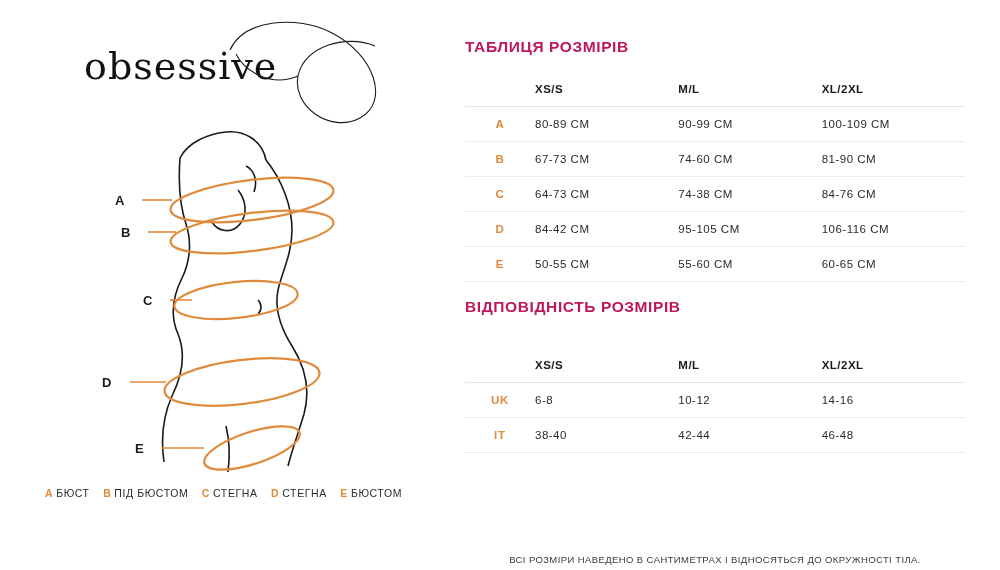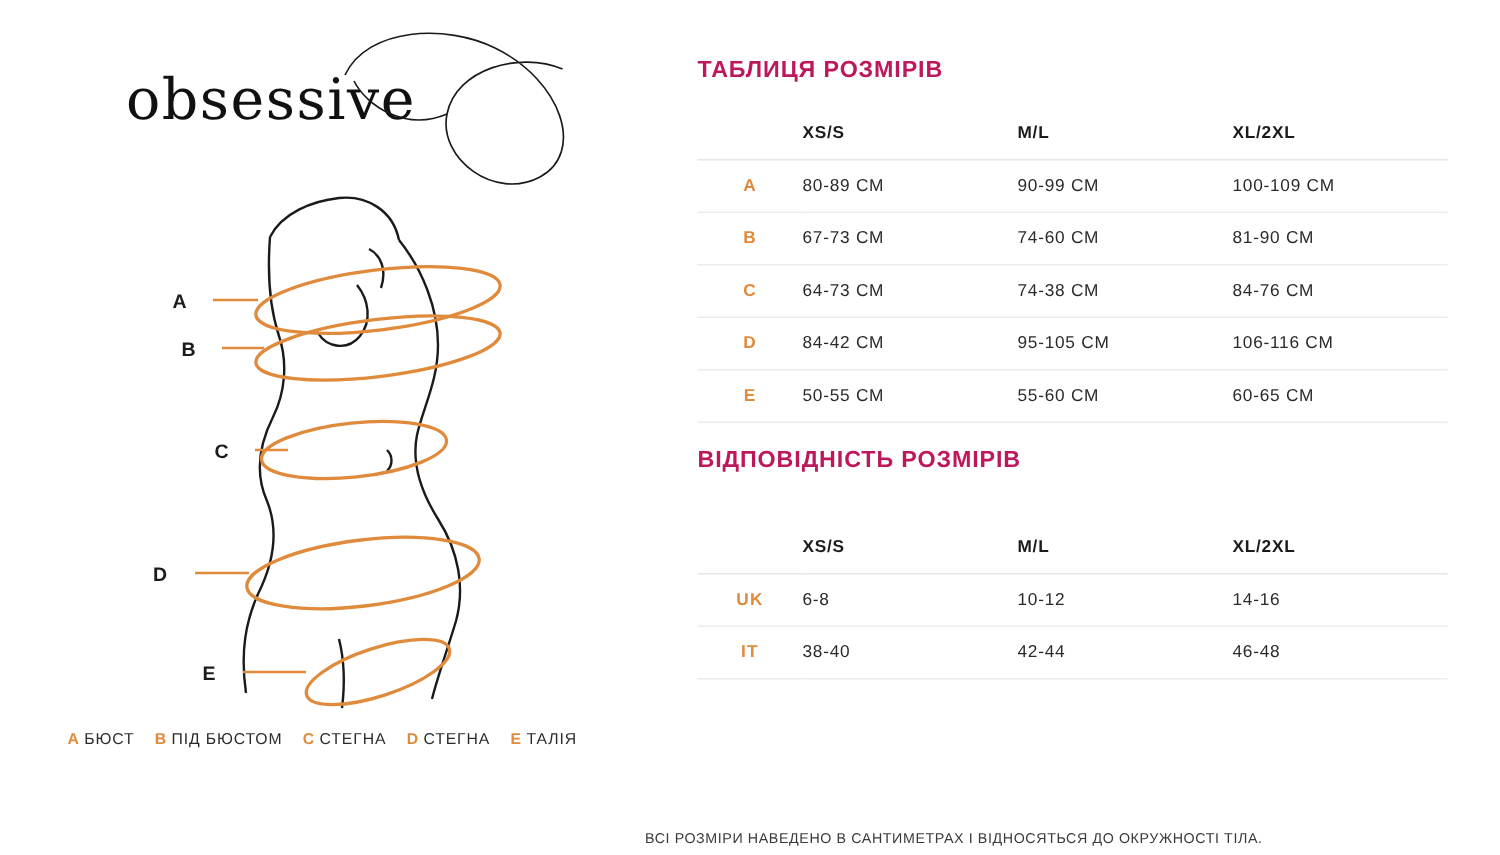--- a/index.html
+++ b/index.html
@@ -100,20 +100,21 @@
     letter-spacing: 0.8px;
   }
   .t1 { position: absolute; left: 35px; top: 38px; width: 500px; }
   .t1 .sect-title { margin-bottom: 16px; }
   .t2 { position: absolute; left: 35px; top: 298px; width: 500px; }
   .t2 .sect-title { margin-bottom: 32px; }
   .footnote {
     position: absolute;
     left: 0; top: 554px;
     width: 570px;
+    text-align: center;
     font-size: 9.5px;
     letter-spacing: 0.4px;
     color: #3a3a3a;
   }
 </style>
 </head>
 <body>
 
 <div class="page">
 
@@ -182,21 +183,21 @@
       <span class="seg">
         <span class="lbl">B</span><span>ПІД БЮСТОМ</span>
       </span>
       <span class="seg">
         <span class="lbl">C</span><span>СТЕГНА</span>
       </span>
       <span class="seg">
         <span class="lbl">D</span><span>СТЕГНА</span>
       </span>
       <span class="seg">
-        <span class="lbl">E</span><span>ТАЛІЯ</span>
+        <span class="lbl">E</span><span>БЮСТОМ</span>
       </span>
     </div>
   </div>
 
   <div class="right">
 
     <div class="t1">
       <div class="sect-title">ТАБЛИЦЯ РОЗМІРІВ</div>
       <table class="sizes">
         <thead>

